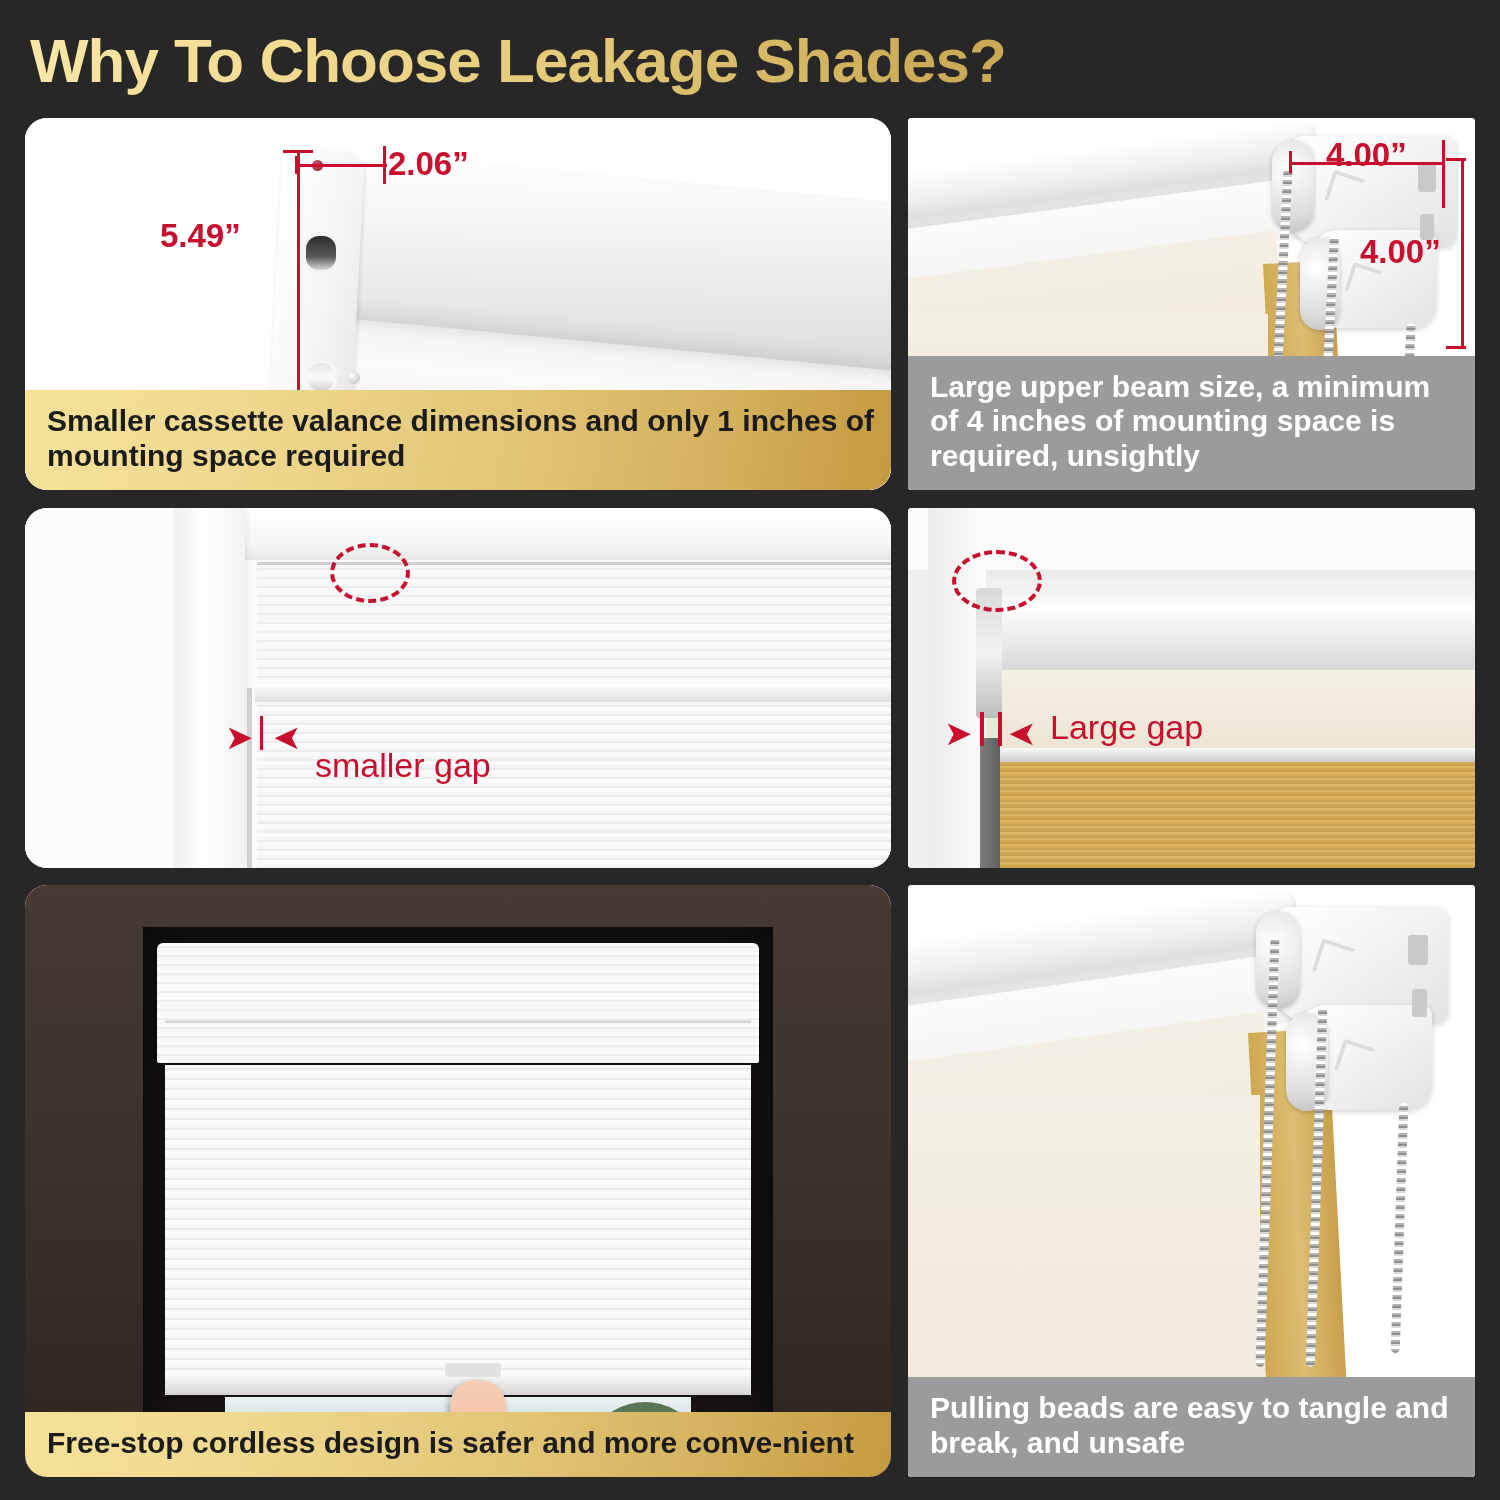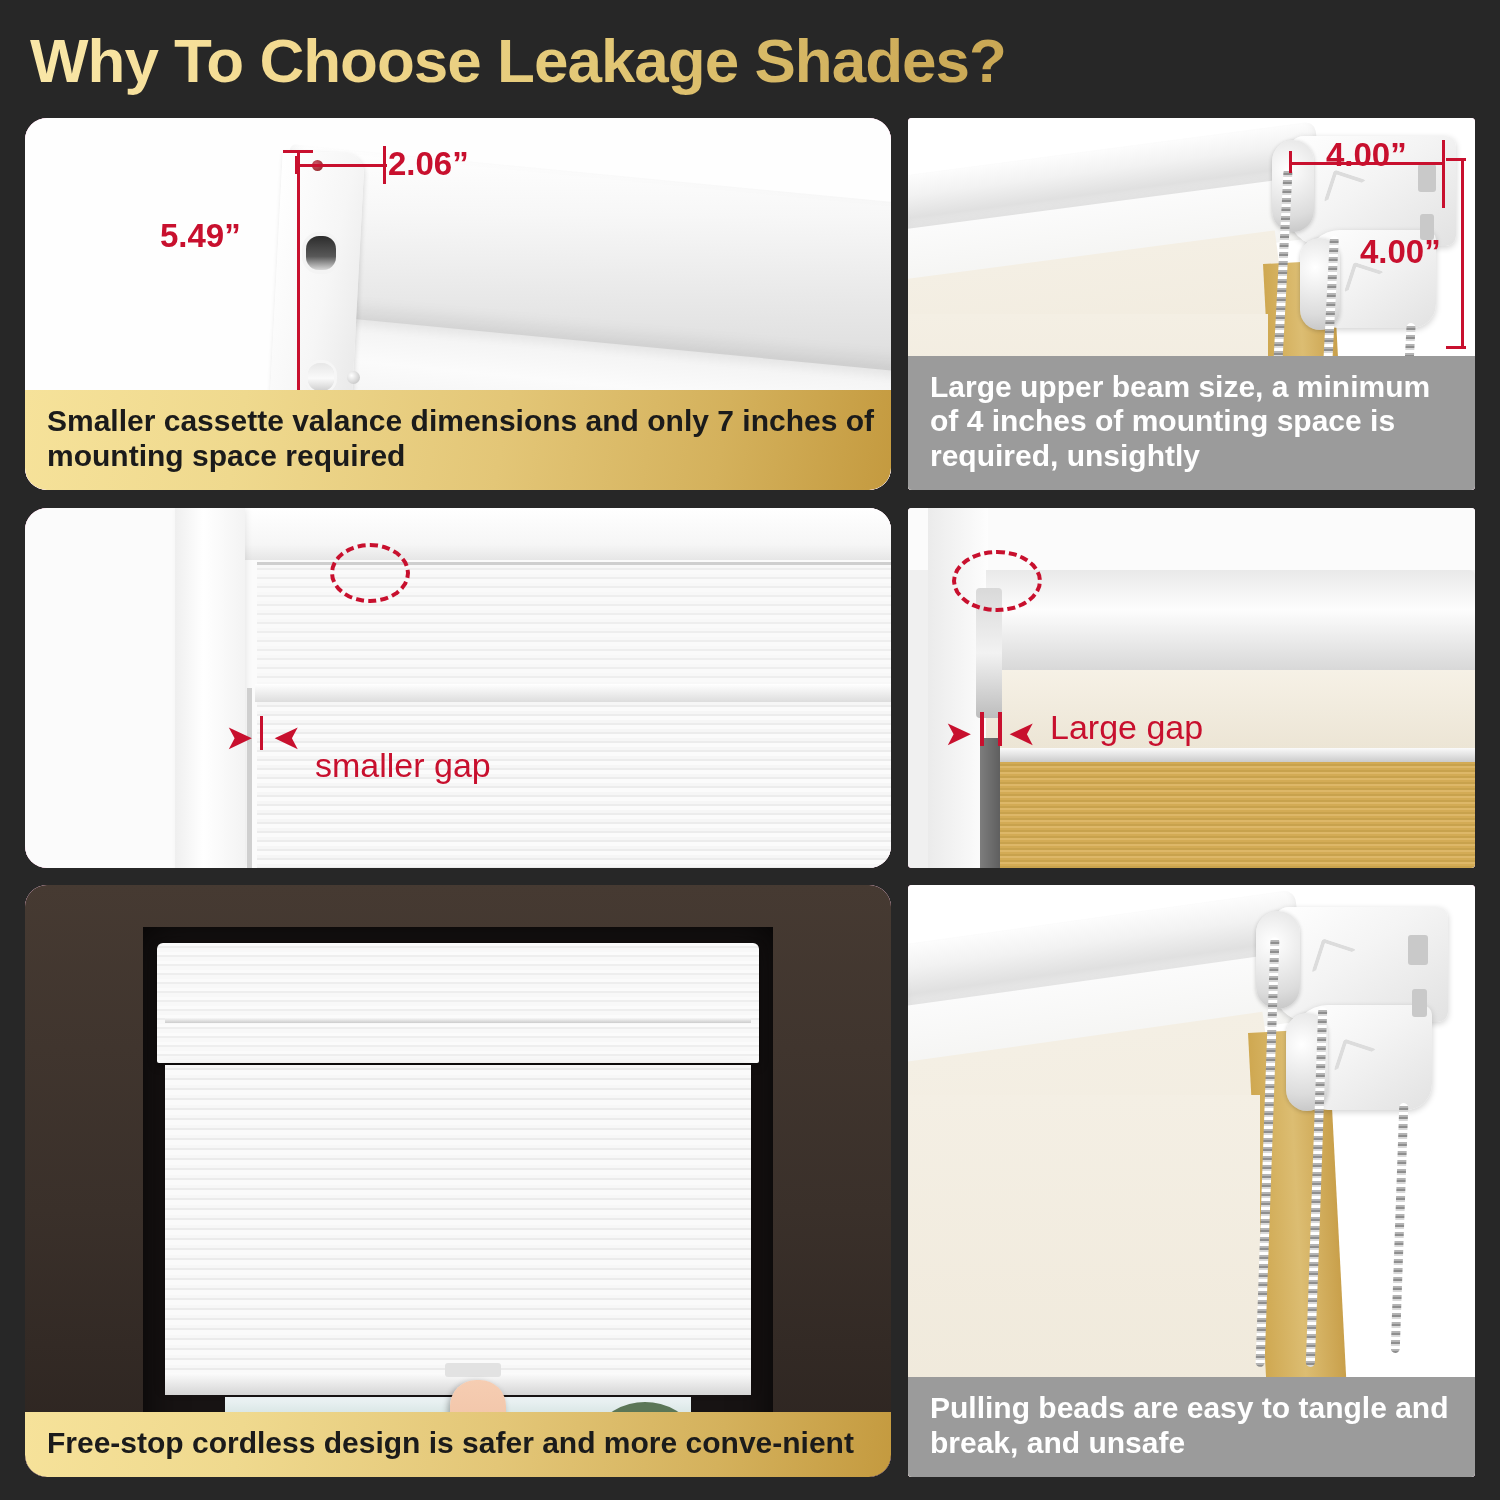--- a/index.html
+++ b/index.html
@@ -250,21 +250,21 @@
       <div class="dimline" style="left:270px;top:38px;width:2px;height:18px;"></div>
       <div class="dimline" style="left:272px;top:46px;width:90px;height:3px;"></div>
       <div class="dimline" style="left:358px;top:28px;width:3px;height:38px;"></div>
       <div class="dimlbl" style="left:363px;top:27px;">2.06”</div>
 
       <div class="dimline" style="left:272px;top:32px;width:3px;height:310px;"></div>
       <div class="dimline" style="left:258px;top:32px;width:30px;height:3px;"></div>
       <div class="dimline" style="left:258px;top:340px;width:30px;height:3px;"></div>
       <div class="dimlbl" style="left:135px;top:99px;">5.49”</div>
     </div>
-    <div class="caption gold">Smaller cassette valance dimensions and only 7 inches of mounting space required</div>
+    <div class="caption gold">Smaller cassette valance dimensions and only 1 inches of mounting space required</div>
   </div>
 
   <div class="panel bad roll p2" style="left:908px;top:118px;width:567px;height:372px;">
     <div class="photo">
       <div class="bg"></div>
       <div class="tube" style="left:-10px;top:58px;width:420px;height:60px;transform:rotate(-7.5deg);transform-origin:left top;border-radius:0 10px 10px 0;"></div>
       <div class="sheerfab" style="left:-10px;top:112px;width:420px;height:62px;transform:rotate(-7.5deg);transform-origin:left top;"></div>
       <div class="creamfab" style="left:-10px;top:162px;width:380px;bottom:0;transform:rotate(-7.5deg);transform-origin:left top;"></div>
       <div class="tanfab" style="left:355px;top:146px;width:70px;bottom:0;transform:rotate(-3deg);transform-origin:left top;"></div>
       <div class="creamfab" style="left:0px;top:196px;width:360px;bottom:0;"></div>

